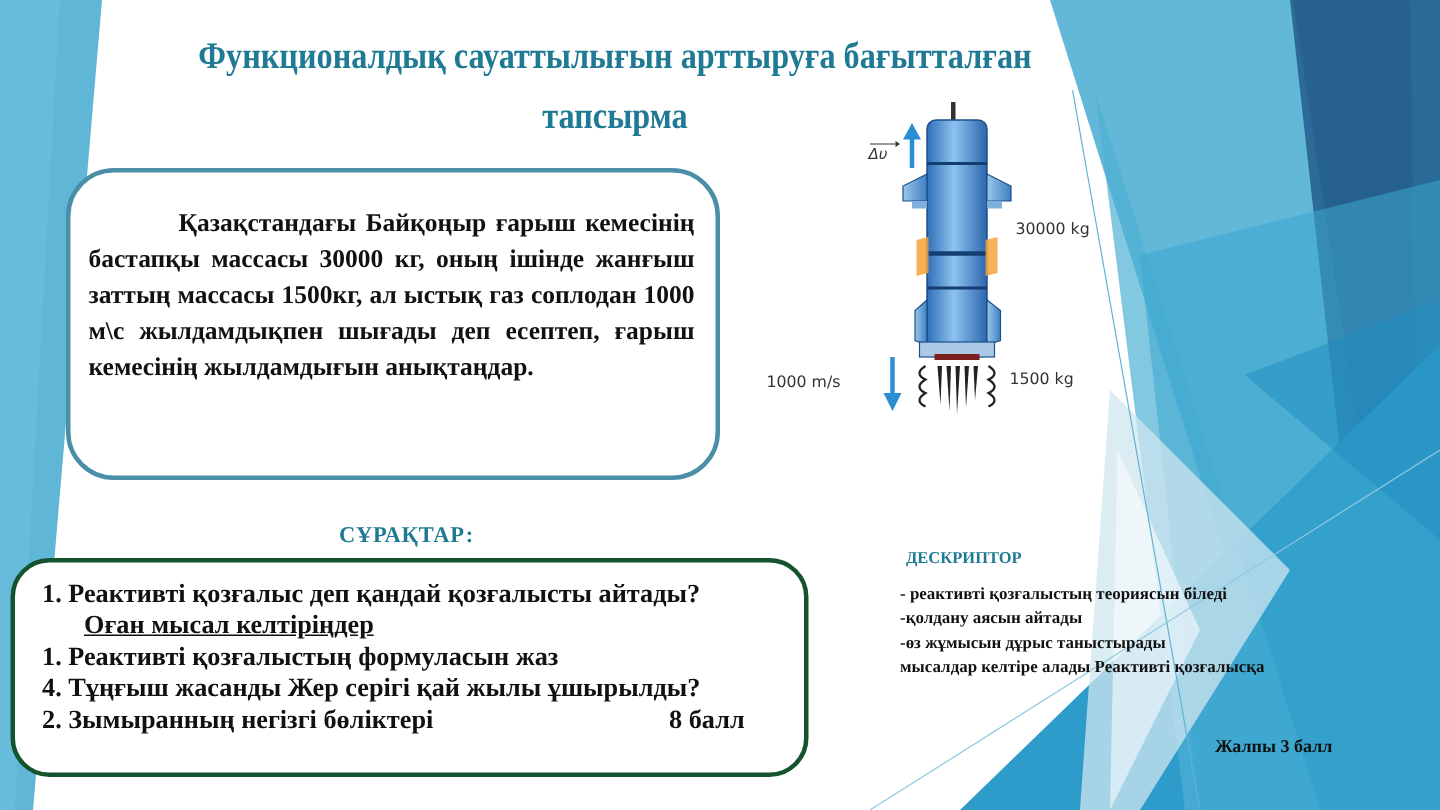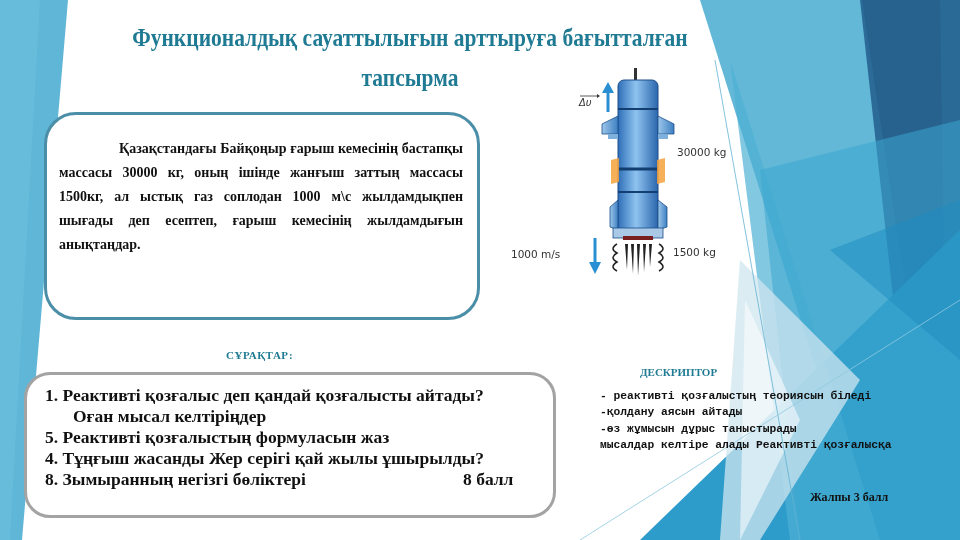--- a/index.html
+++ b/index.html
@@ -1,30 +1,30 @@
 <!DOCTYPE html>
 <html><head>
 <meta charset="utf-8">
 <style>
   html, body { margin:0; padding:0; }
   body { width:960px; height:540px; position:relative; overflow:hidden; background:#ffffff; font-family:"Liberation Serif", serif; }
   .bg { position:absolute; inset:0; z-index:0; }
   .title { position:absolute; left:60px; top:18px; width:700px; text-align:center; color:#1f7a93; font-weight:bold; font-size:25px; line-height:40px; transform:scaleX(0.86); transform-origin:center top; z-index:2; }
   .task-box { position:absolute; left:44px; top:112px; width:436px; height:208px; border:3px solid #4a8ea8; border-radius:32px; background:#fff; z-index:2; box-sizing:border-box; }
-  .task-text { position:absolute; left:12px; top:22px; width:404px; font-weight:bold; font-size:14px; line-height:24px; text-align:justify; color:#111; margin:0; }
+  .task-text { position:absolute; left:12px; top:22px; width:404px; font-weight:bold; font-size:17px; line-height:24px; text-align:justify; color:#111; margin:0; }
   .task-text .indent { display:inline-block; width:60px; }
   .rocket { position:absolute; left:505px; top:62px; width:250px; height:230px; z-index:2; }
-  .q-label { position:absolute; left:226px; top:349px; color:#1f7a93; font-weight:bold; font-size:11px; letter-spacing:0.5px; z-index:2; }
-  .q-box { position:absolute; left:24px; top:372px; width:532px; height:146px; border:3px solid #a3a3a3; border-radius:26px; background:#fff; z-index:2; box-sizing:border-box; }
+  .q-label { position:absolute; left:226px; top:349px; color:#1f7a93; font-weight:bold; font-size:15px; letter-spacing:0.5px; z-index:2; }
+  .q-box { position:absolute; left:7px; top:372px; width:532px; height:146px; border:3px solid #14532d; border-radius:26px; background:#fff; z-index:2; box-sizing:border-box; }
   .q-list { position:absolute; left:18px; top:10px; margin:0; padding:0; list-style:none; font-weight:bold; font-size:17.5px; line-height:21px; color:#111; width:510px; }
   .q-list li { white-space:nowrap; }
-  .q-list .sub { padding-left:28px; }
+  .q-list .sub { padding-left:28px;text-decoration:underline; }
   .q-list .score { position:absolute; left:418px; }
-  .d-label { position:absolute; left:640px; top:366px; color:#1f7a93; font-weight:bold; font-size:11px; z-index:2; }
-  .d-list { position:absolute; left:600px; top:388px; margin:0; padding:0; list-style:none; font-weight:bold; font-size:11.3px; line-height:16.3px; color:#111; z-index:2; width:360px;font-family:Liberation Mono, monospace; }
+  .d-label { position:absolute; left:604px; top:366px; color:#1f7a93; font-weight:bold; font-size:11px; z-index:2; }
+  .d-list { position:absolute; left:600px; top:388px; margin:0; padding:0; list-style:none; font-weight:bold; font-size:11.3px; line-height:16.3px; color:#111; z-index:2; width:360px; }
   .total { position:absolute; left:810px; top:490px; font-weight:bold; font-size:12px; color:#111; z-index:2; }
 </style>
 </head>
 <body>
 
 <svg class="bg" width="960" height="540" viewBox="0 0 960 540">
 
   <polygon points="0,0 68,0 22,540 0,540" fill="#5fb6d6"></polygon>
   <polygon points="0,0 40,0 10,540 0,540" fill="#6ec0de" opacity="0.6"></polygon>
 
@@ -115,23 +115,23 @@
   <text x="168" y="194" font-family="DejaVu Sans, sans-serif" font-size="10.5" fill="#333">1500 kg</text>
   <text x="6" y="196" font-family="DejaVu Sans, sans-serif" font-size="10.5" fill="#333">1000 m/s</text>
 </svg>
 
 <div class="q-label">СҰРАҚТАР:</div>
 
 <div class="q-box">
   <ul class="q-list">
     <li>1. Реактивті қозғалыс деп қандай қозғалысты айтады?</li>
     <li class="sub">Оған мысал келтіріңдер</li>
-    <li>5. Реактивті қозғалыстың формуласын жаз</li>
+    <li>1. Реактивті қозғалыстың формуласын жаз</li>
     <li>4. Тұңғыш жасанды Жер серігі қай жылы ұшырылды?</li>
-    <li><span>8. Зымыранның негізгі бөліктері</span><span class="score">8 балл</span></li>
+    <li><span>2. Зымыранның негізгі бөліктері</span><span class="score">8 балл</span></li>
   </ul>
 </div>
 
 <div class="d-label">ДЕСКРИПТОР</div>
 <ul class="d-list">
   <li>- реактивті қозғалыстың теориясын біледі</li>
   <li>-қолдану аясын айтады</li>
   <li>-өз жұмысын дұрыс таныстырады</li>
   <li>мысалдар келтіре алады Реактивті қозғалысқа</li>
 </ul>

